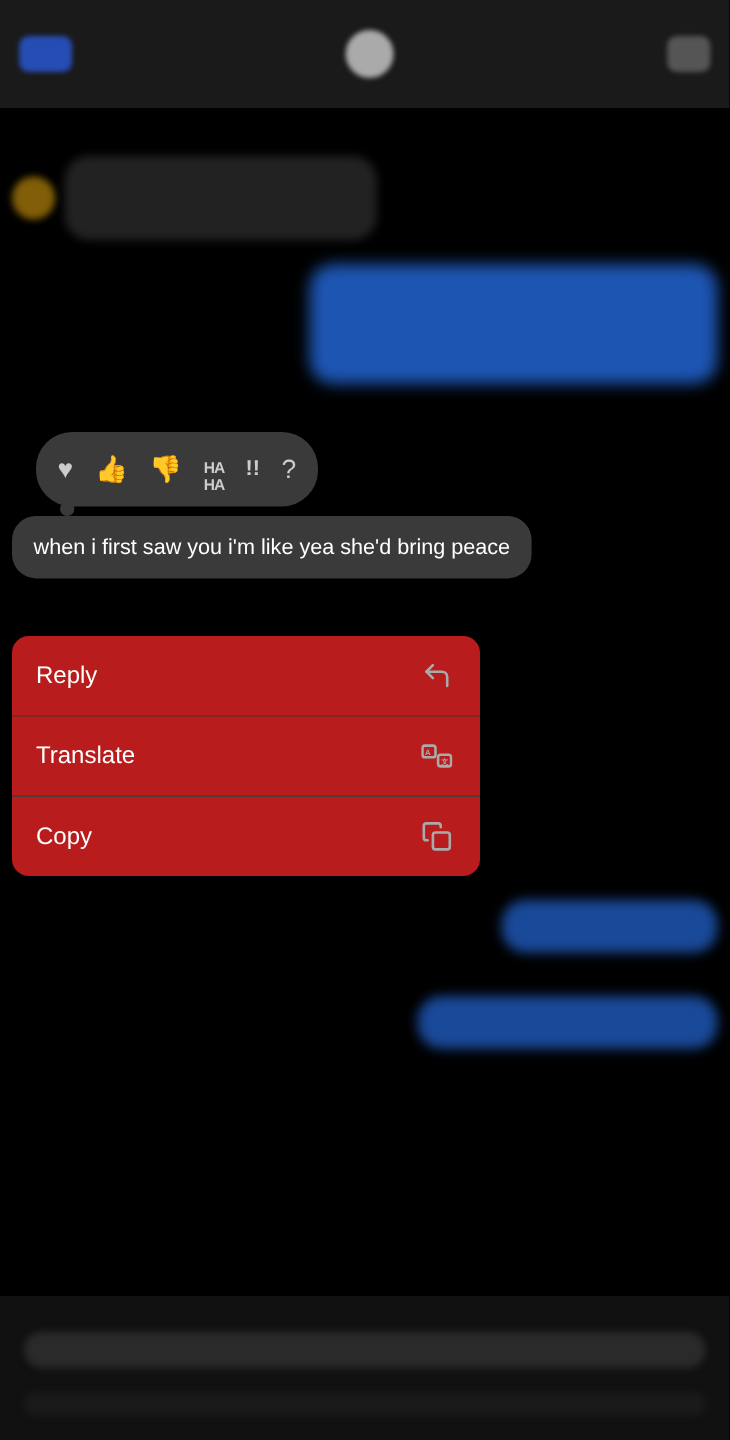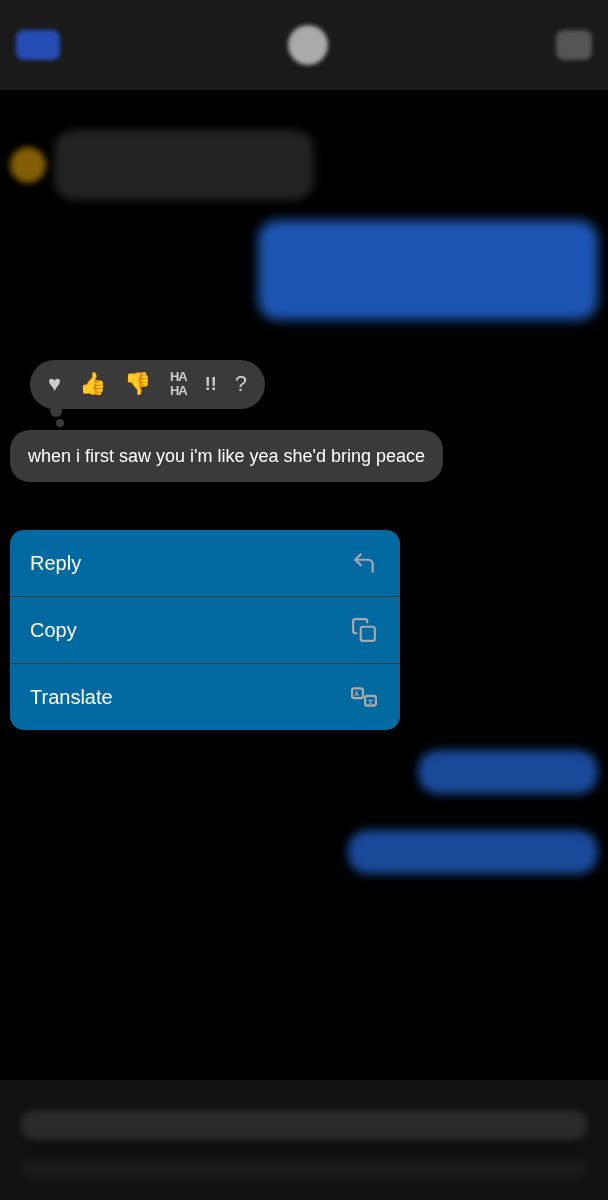--- a/index.html
+++ b/index.html
@@ -138,20 +138,21 @@
       cursor: pointer;
     }
 
     .reaction-item.haha {
       font-size: 13px;
       font-weight: 700;
       line-height: 1.1;
       text-align: left;
       color: #ccc;
       letter-spacing: -1px;
+      margin-top: 13px;
     }
 
     .reaction-picker-tail {
       position: absolute;
       bottom: -8px;
       left: 20px;
       width: 12px;
       height: 12px;
       background: #3a3a3a;
       border-radius: 50%;
@@ -185,21 +186,21 @@
       line-height: 1.35;
       margin-top: 28px;
     }
 
     
     .context-menu {
       position: absolute;
       top: 440px;
       left: 10px;
       width: 390px;
-      background: #0369a1;
+      background: #b91c1c;
       border-radius: 14px;
       overflow: hidden;
       z-index: 20;
     }
 
     .context-item {
       display: flex;
       align-items: center;
       justify-content: space-between;
       padding: 17px 20px;
@@ -330,46 +331,46 @@
   </div>
 
   <div class="context-menu">
 
     <div class="context-item">
       <span class="context-item-label">Reply</span>
       <div class="context-item-icon">
         <svg class="icon-svg" viewBox="0 0 24 24" fill="none" stroke="#aaa" stroke-width="2" stroke-linecap="round" stroke-linejoin="round">
           <polyline points="9 14 4 9 9 4"></polyline>
           <path d="M20 20v-7a4 4 0 0 0-4-4H4"></path>
-        </svg>
-      </div>
-    </div>
-
-    <div class="context-item">
-      <span class="context-item-label">Copy</span>
-      <div class="context-item-icon">
-        <svg class="icon-svg" viewBox="0 0 24 24" fill="none" stroke="#aaa" stroke-width="2" stroke-linecap="round" stroke-linejoin="round">
-          <rect x="9" y="9" width="13" height="13" rx="2" ry="2"></rect>
-          <path d="M5 15H4a2 2 0 0 1-2-2V4a2 2 0 0 1 2-2h9a2 2 0 0 1 2 2v1"></path>
         </svg>
       </div>
     </div>
 
     <div class="context-item">
       <span class="context-item-label">Translate</span>
       <div class="context-item-icon">
         <svg class="icon-svg" viewBox="0 0 24 24" fill="none" stroke="#aaa" stroke-width="2" stroke-linecap="round" stroke-linejoin="round">
           <rect x="1" y="4" width="10" height="9" rx="2"></rect>
           <text x="3" y="11" font-size="6" fill="#aaa" stroke="none" font-weight="bold">A</text>
           <rect x="13" y="11" width="10" height="9" rx="2"></rect>
           <text x="15.5" y="18" font-size="5.5" fill="#aaa" stroke="none" font-weight="bold">文</text>
         </svg>
       </div>
     </div>
 
+    <div class="context-item">
+      <span class="context-item-label">Copy</span>
+      <div class="context-item-icon">
+        <svg class="icon-svg" viewBox="0 0 24 24" fill="none" stroke="#aaa" stroke-width="2" stroke-linecap="round" stroke-linejoin="round">
+          <rect x="9" y="9" width="13" height="13" rx="2" ry="2"></rect>
+          <path d="M5 15H4a2 2 0 0 1-2-2V4a2 2 0 0 1 2-2h9a2 2 0 0 1 2 2v1"></path>
+        </svg>
+      </div>
+    </div>
+
 
   </div>
 
   <div class="row3">
     <div class="row3-blob"></div>
   </div>
 
   <div class="row4">
     <div class="row4-blob"></div>
   </div>

